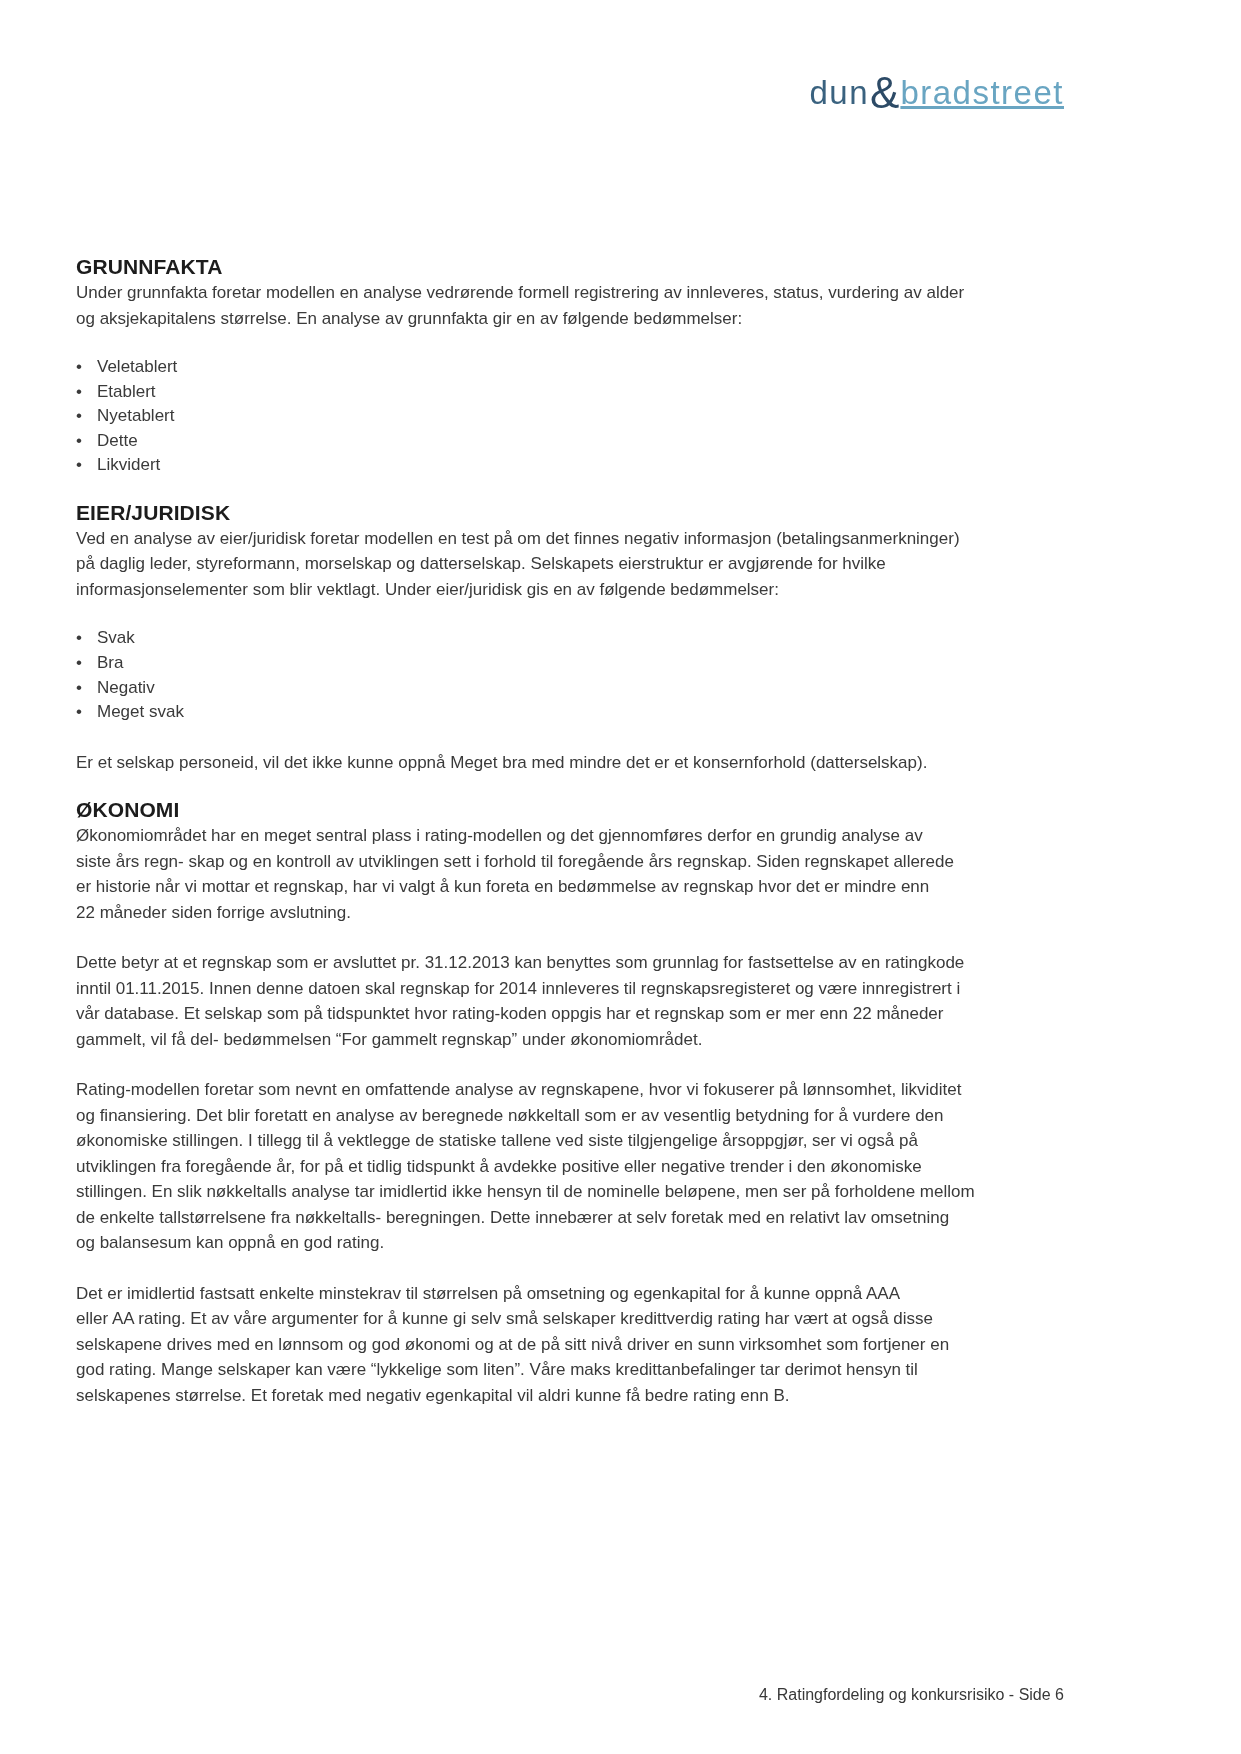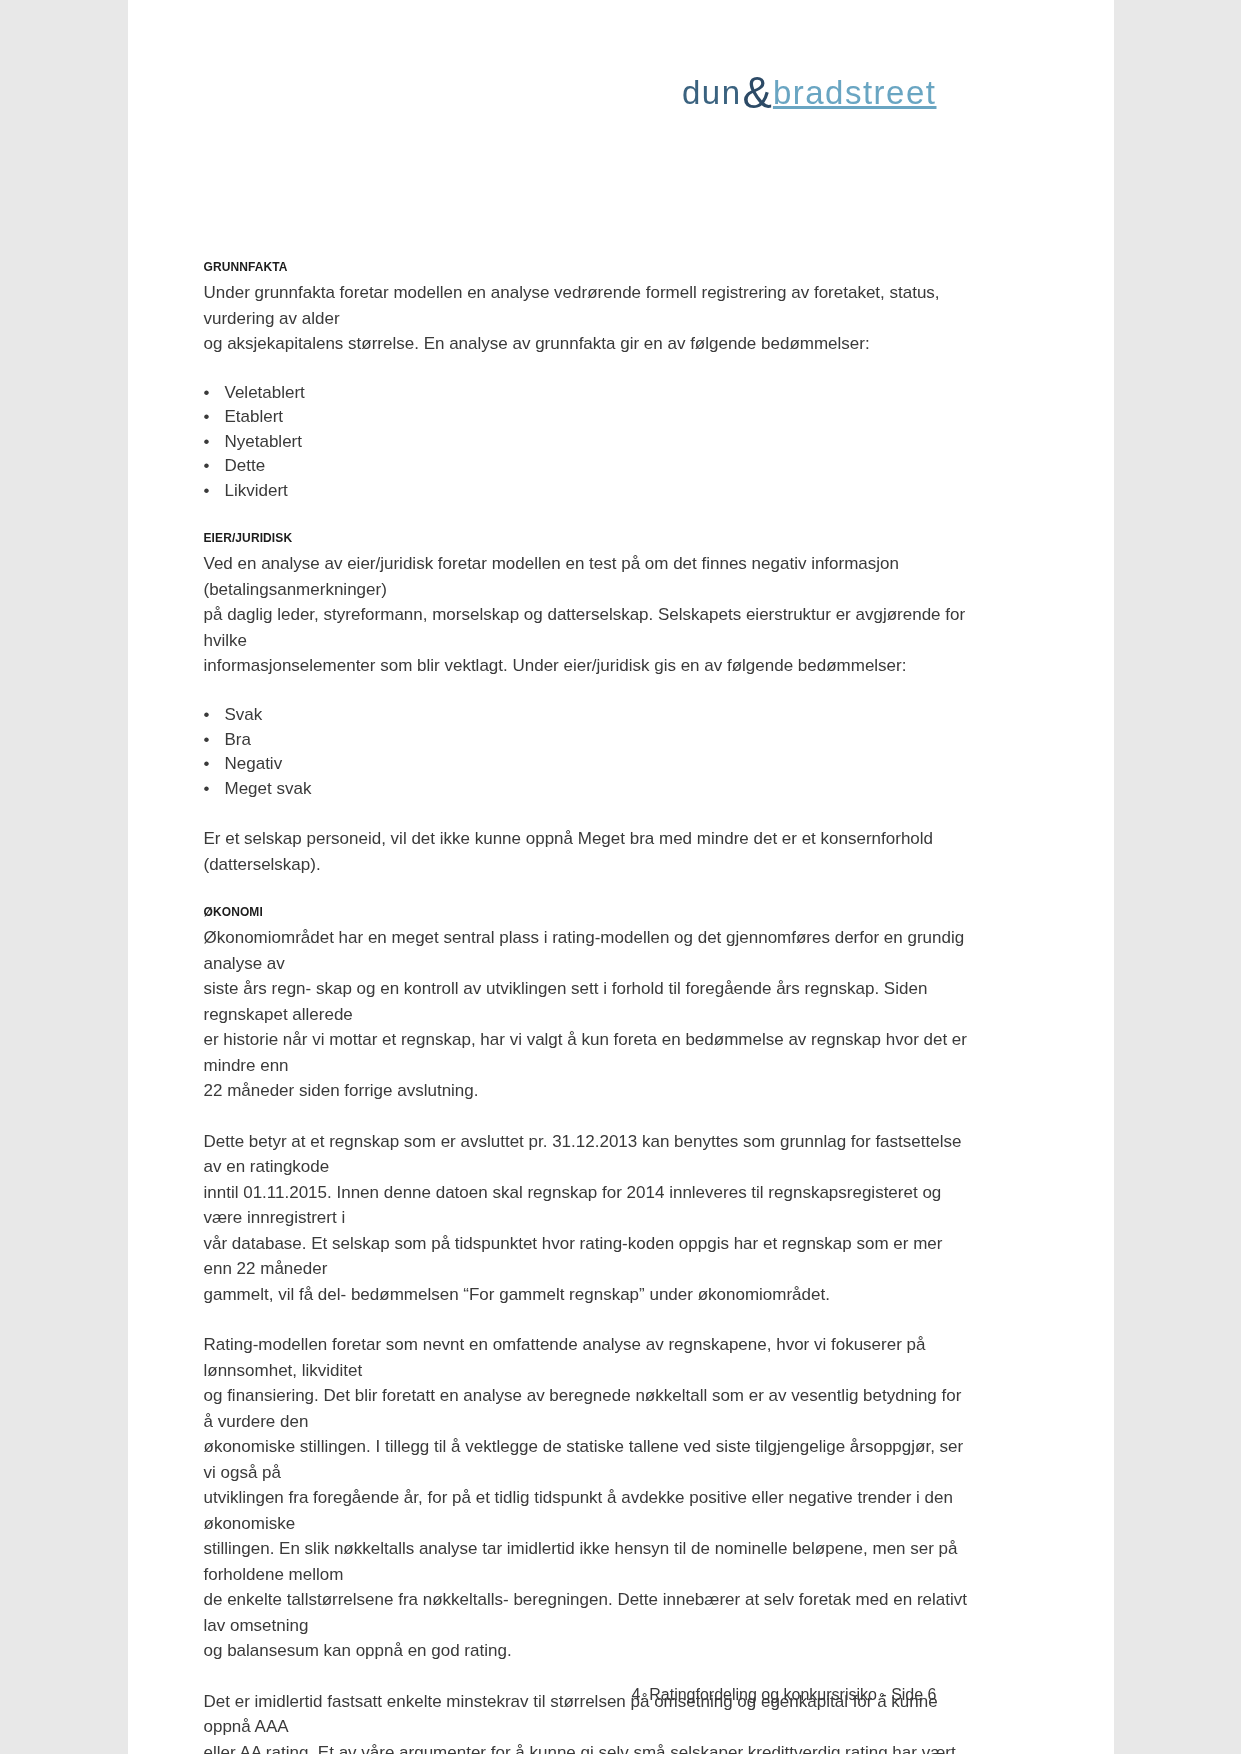--- a/index.html
+++ b/index.html
@@ -1,18 +1,18 @@
 <!DOCTYPE html>
 <html><head>
 <meta charset="utf-8">
 <style>
   html,body { margin:0; padding:0; background:#e8e8e8; }
   .page {
     position: relative;
-    width: 986px;
+    width: 1241px;
     height: 1754px;
     margin: 0 auto;
     background: #ffffff;
     font-family: "Liberation Sans", sans-serif;
     color: #3a3a3a;
     overflow: hidden;
   }
   
   .logo {
     position: absolute;
@@ -36,21 +36,21 @@
   .page-title {
     margin: 0;
     font-size: 30px;
     line-height: 30px;
     font-weight: bold;
     letter-spacing: -0.5px;
     color: #141414;
   }
   h2.section-heading {
     margin: 25px 0 0 0;
-    font-size: 12px;
+    font-size: 21px;
     line-height: 20px;
     font-weight: bold;
     color: #1c1c1c;
     letter-spacing: 0.1px;
   }
   h2.section-heading.first { margin-top: 46px; }
   .para {
     margin: 25px 0 0 0;
     font-size: 17px;
     line-height: 25.5px;
@@ -92,21 +92,21 @@
     <span class="dun">dun</span>
       <span class="amp">&amp;</span>
       <span class="brad">bradstreet</span>
   </div>
 
   <div class="content">
 
 
     <section>
       <h2 class="section-heading first">GRUNNFAKTA</h2>
-      <p class="para after-heading">Under grunnfakta foretar modellen en analyse vedrørende formell registrering av foretaket, status, vurdering av alder
+      <p class="para after-heading">Under grunnfakta foretar modellen en analyse vedrørende formell registrering av innleveres, status, vurdering av alder
 og aksjekapitalens størrelse. En analyse av grunnfakta gir en av følgende bedømmelser:</p>
       <ul class="bullets">
         <li>Veletablert</li>
         <li>Etablert</li>
         <li>Nyetablert</li>
         <li>Dette</li>
         <li>Likvidert</li>
       </ul>
     </section>
 

